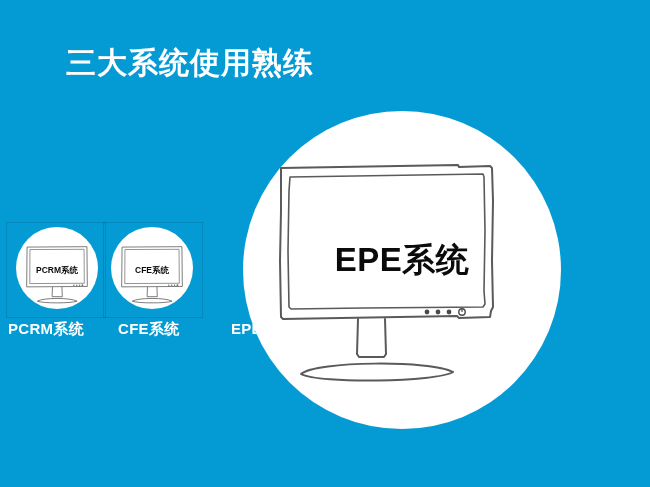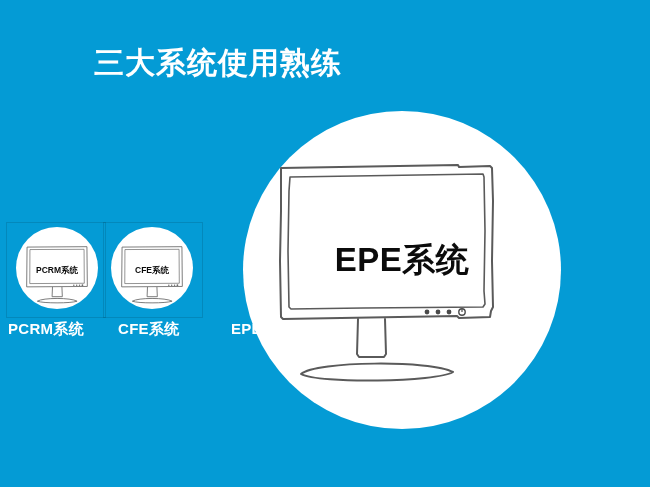--- a/index.html
+++ b/index.html
@@ -96,21 +96,21 @@
     white-space: nowrap;
     letter-spacing: 0.3px;
   }
   #caption-pcrm { left: 8px;   top: 320px; }
   #caption-cfe  { left: 118px; top: 320px; }
   #caption-epe  { left: 231px; top: 320px; }
 
   
   #circle-epe { z-index: 5; }
   .caption     { z-index: 3; }
-  #slide-title { z-index: 6; margin-left: 28px; }
+  #slide-title { z-index: 6; }
 </style>
 </head>
 <body>
 
 <div id="slide">
 
   <div class="guide-box" id="guide-1"></div>
   <div class="guide-box" id="guide-2"></div>
 
   <div id="slide-title">三大系统使用熟练</div>

